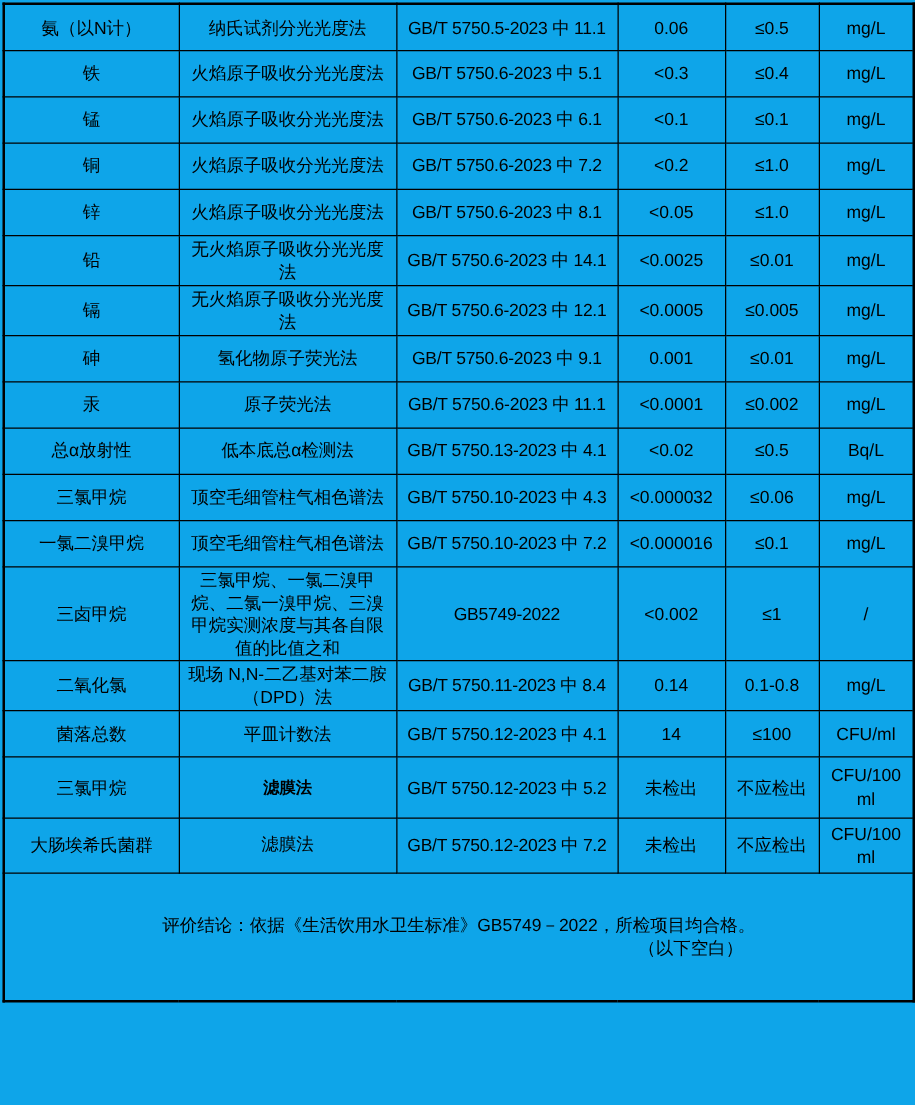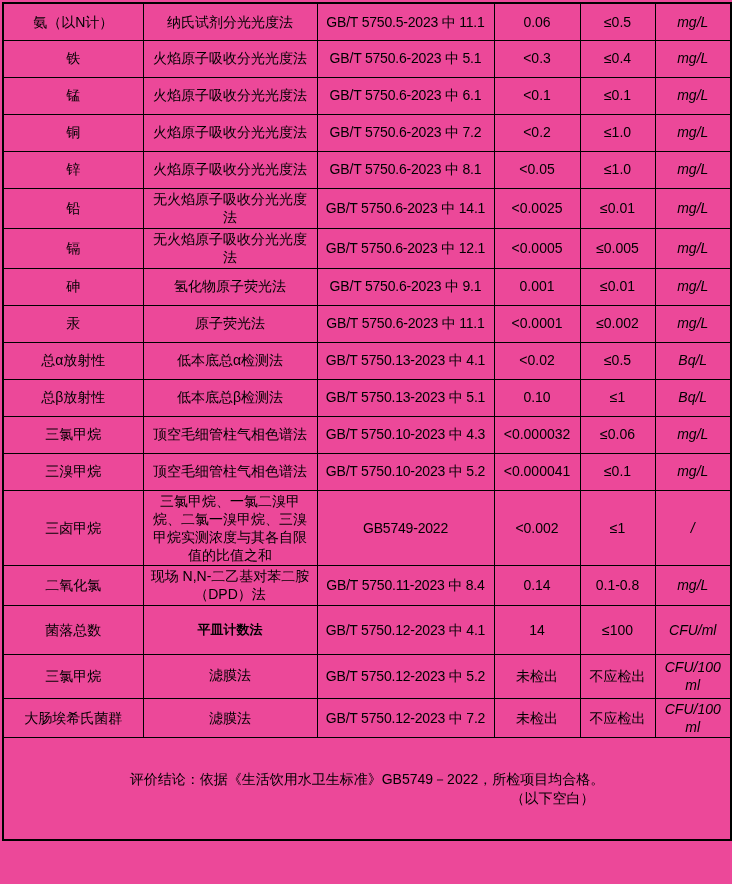--- a/index.html
+++ b/index.html
@@ -5,21 +5,21 @@
   html, body {
     margin: 0;
     padding: 0;
     background: #ffffff;
     color: #000000;
     font-family: "Liberation Sans", sans-serif;
   }
   .page {
     width: 732px;
     height: 884px;
-    background: #ec4899;
+    background: #0ea5e9;
     box-sizing: border-box;
     padding: 2px 0 0 2px;
     overflow: hidden;
   }
   table.report {
     border-collapse: collapse;
     table-layout: fixed;
     width: 728px;
     border: 2px solid #000;
   }
@@ -39,21 +39,21 @@
   col.c-result    { width: 86px;  }
   col.c-limit     { width: 75px;  }
   col.c-unit      { width: 76px;  }
 
   td.standard {
     font-family: Liberation Sans, sans-serif;
     font-size: 13px;
     letter-spacing: -0.2px;
   }
   td.method { padding: 1px 6px; }
-  td.unit { white-space: pre-line; line-height: 1.35; font-style: italic; }
+  td.unit { white-space: pre-line; line-height: 1.35; }
 
   #results tr { height: 37px; }
   #results tr:nth-child(6),
   #results tr:nth-child(7)  { height: 40px; }
   #results tr:nth-child(16) { height: 49px; }
   #results tr:nth-child(16) td.method { font-size: 13px; line-height: 1.25; padding: 1px 2px; font-weight: bold; }
   #results tr:nth-child(17) { height: 44px; }
   #results tr:nth-child(17) td.method { line-height: 1.7; }
   #results tr:nth-child(19),
   #results tr:nth-child(20) { height: 41px; }
@@ -159,40 +159,32 @@
         </tr>
         <tr>
           <td class="parameter">总α放射性</td>
           <td class="method">低本底总α检测法</td>
           <td class="standard">GB/T 5750.13-2023 中 4.1</td>
           <td class="result">&lt;0.02</td>
           <td class="limit">≤0.5</td>
           <td class="unit">Bq/L</td>
         </tr>
         <tr>
-          <td class="parameter">总β放射性</td>
-          <td class="method">低本底总β检测法</td>
-          <td class="standard">GB/T 5750.13-2023 中 5.1</td>
-          <td class="result">0.10</td>
-          <td class="limit">≤1</td>
-          <td class="unit">Bq/L</td>
-        </tr>
-        <tr>
           <td class="parameter">三氯甲烷</td>
           <td class="method">顶空毛细管柱气相色谱法</td>
           <td class="standard">GB/T 5750.10-2023 中 4.3</td>
           <td class="result">&lt;0.000032</td>
           <td class="limit">≤0.06</td>
           <td class="unit">mg/L</td>
         </tr>
         <tr>
-          <td class="parameter">三溴甲烷</td>
+          <td class="parameter">一氯二溴甲烷</td>
           <td class="method">顶空毛细管柱气相色谱法</td>
-          <td class="standard">GB/T 5750.10-2023 中 5.2</td>
-          <td class="result">&lt;0.000041</td>
+          <td class="standard">GB/T 5750.10-2023 中 7.2</td>
+          <td class="result">&lt;0.000016</td>
           <td class="limit">≤0.1</td>
           <td class="unit">mg/L</td>
         </tr>
         <tr>
           <td class="parameter">三卤甲烷</td>
           <td class="method">三氯甲烷、一氯二溴甲烷、二氯一溴甲烷、三溴甲烷实测浓度与其各自限值的比值之和</td>
           <td class="standard">GB5749-2022</td>
           <td class="result">&lt;0.002</td>
           <td class="limit">≤1</td>
           <td class="unit">/</td>

